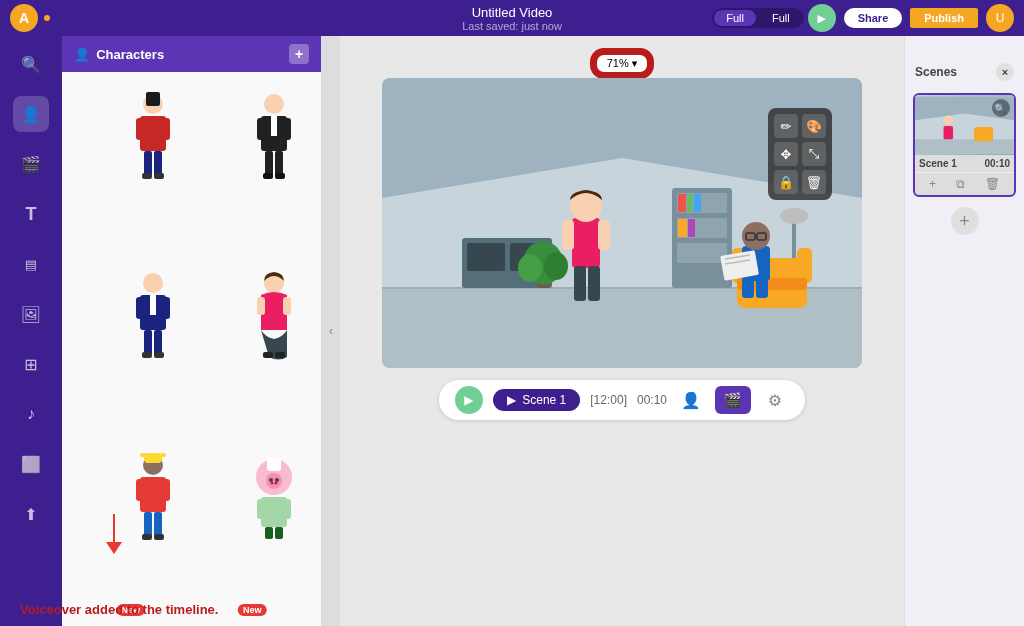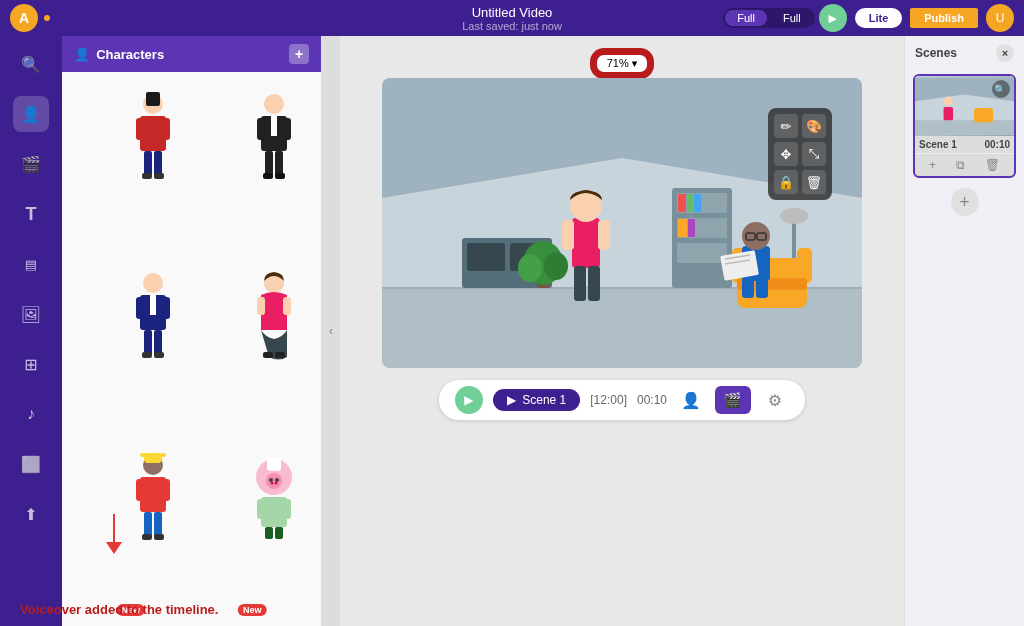--- a/index.html
+++ b/index.html
@@ -144,21 +144,21 @@
       display: flex; align-items: center; justify-content: center; color: white; font-size: 14px; cursor: pointer;
     }
 
     
     #scenes-panel {
       width: 120px; background: #f0eff5; border-left: 1px solid #ddd;
       flex-shrink: 0; display: flex; flex-direction: column;
     }
     #scenes-header {
       display: flex; align-items: center; justify-content: space-between;
-      padding: 8px 10px; font-size: 12px; font-weight: bold; color: #444;
+      padding: 8px 10px; font-size: 12px; font-weight: bold; color: #444; margin-top: 19px;
     }
     #scenes-header .close-btn {
       width: 18px; height: 18px; background: #e0e0e0; border-radius: 50%;
       display: flex; align-items: center; justify-content: center; font-size: 11px; cursor: pointer;
     }
     .scene-thumb {
       margin: 4px 8px; background: #ddd; border-radius: 6px; overflow: hidden;
       border: 2px solid #5c35b5; cursor: pointer;
     }
     .scene-thumb-img {
@@ -195,21 +195,21 @@
   <div style="position:absolute;left:50%;transform:translateX(-50%);top:24px;"></div>
   <div style="display:flex;align-items:center;gap:4px;margin-left:auto;">
     <div class="mode-btns">
       <button class="mode-btn active">Full</button>
       <button class="mode-btn">Full</button>
     </div>
     <div class="right-btns">
       <button class="play-btn">
         <span style="color:white;font-size:11px;">▶</span>
       </button>
-      <button class="share-btn">Lite</button>
+      <button class="share-btn">Share</button>
       <button class="publish-btn">Publish</button>
       <div class="user-avatar">U</div>
     </div>
   </div>
 </div>
 
 <div id="main-layout">
 
   <div id="icon-sidebar">
     <div class="sidebar-icon">

